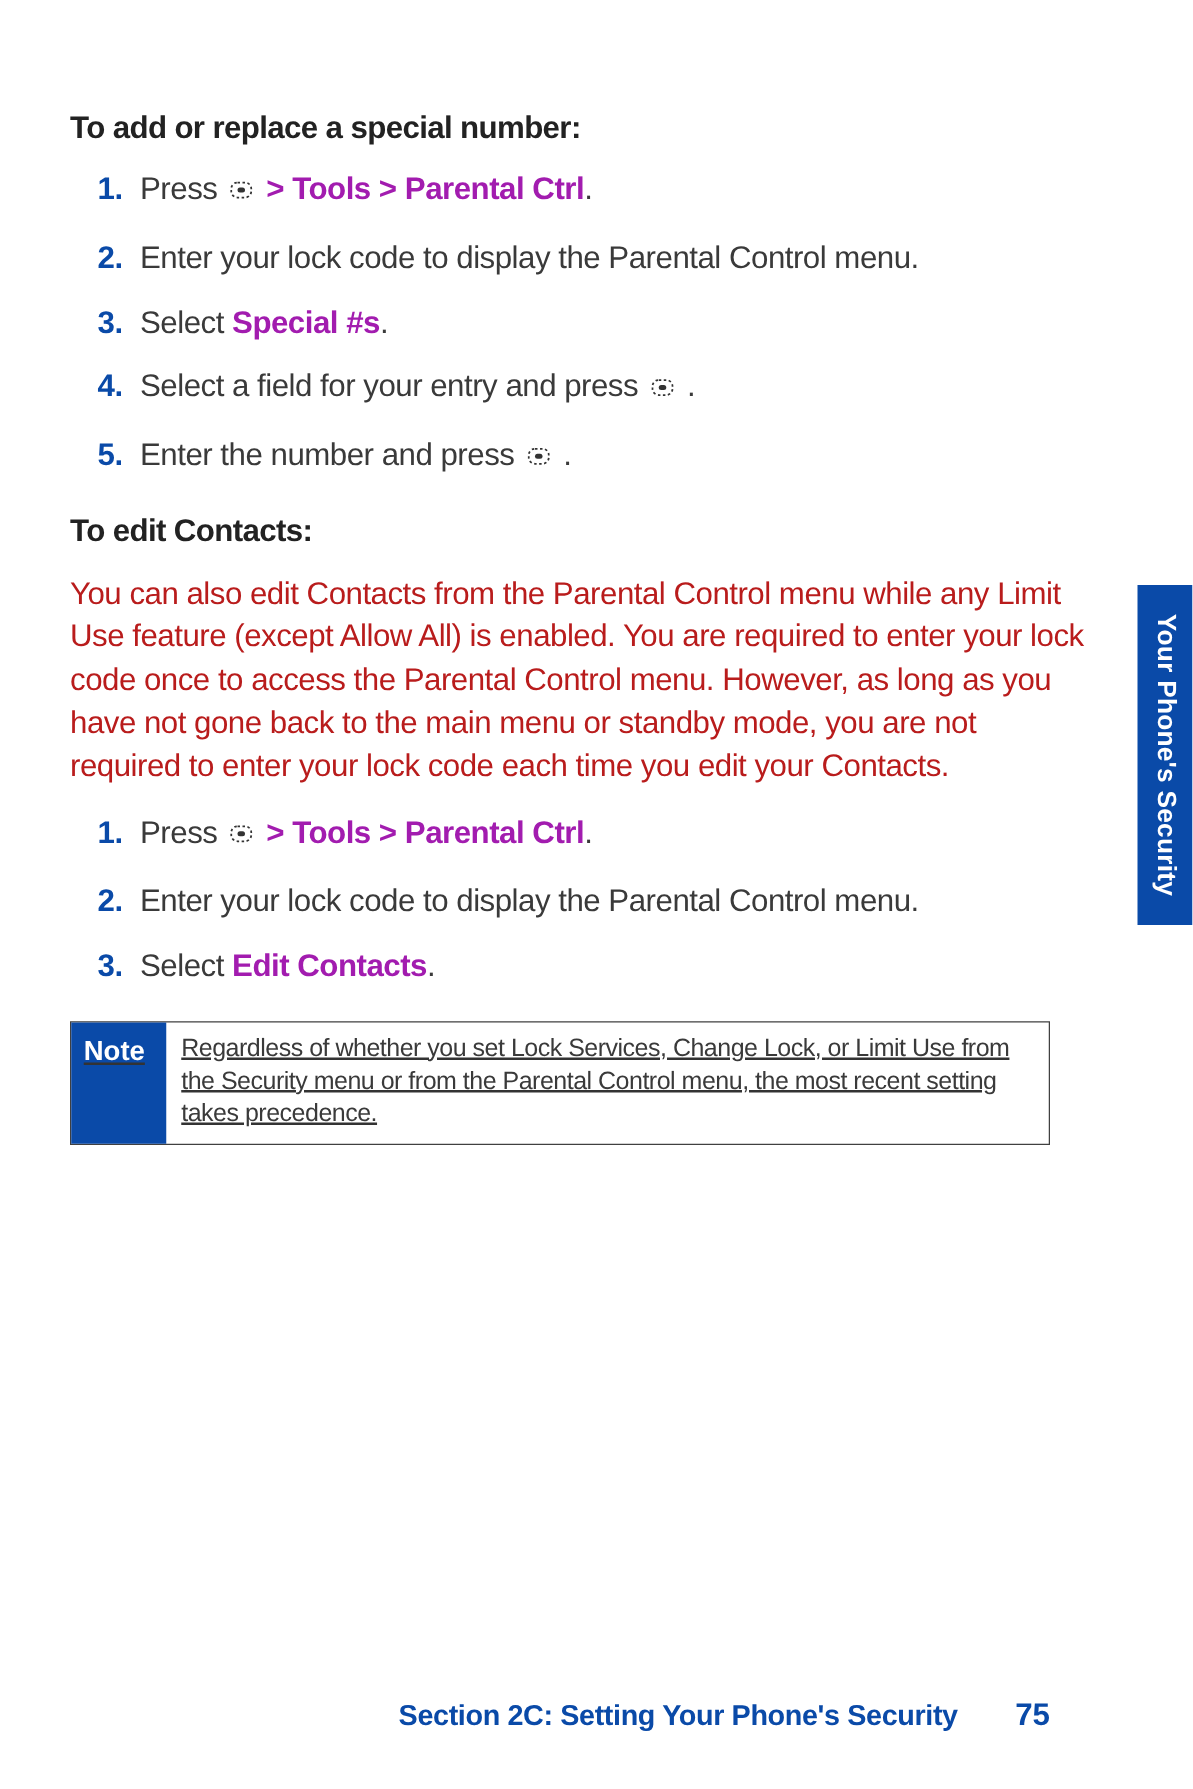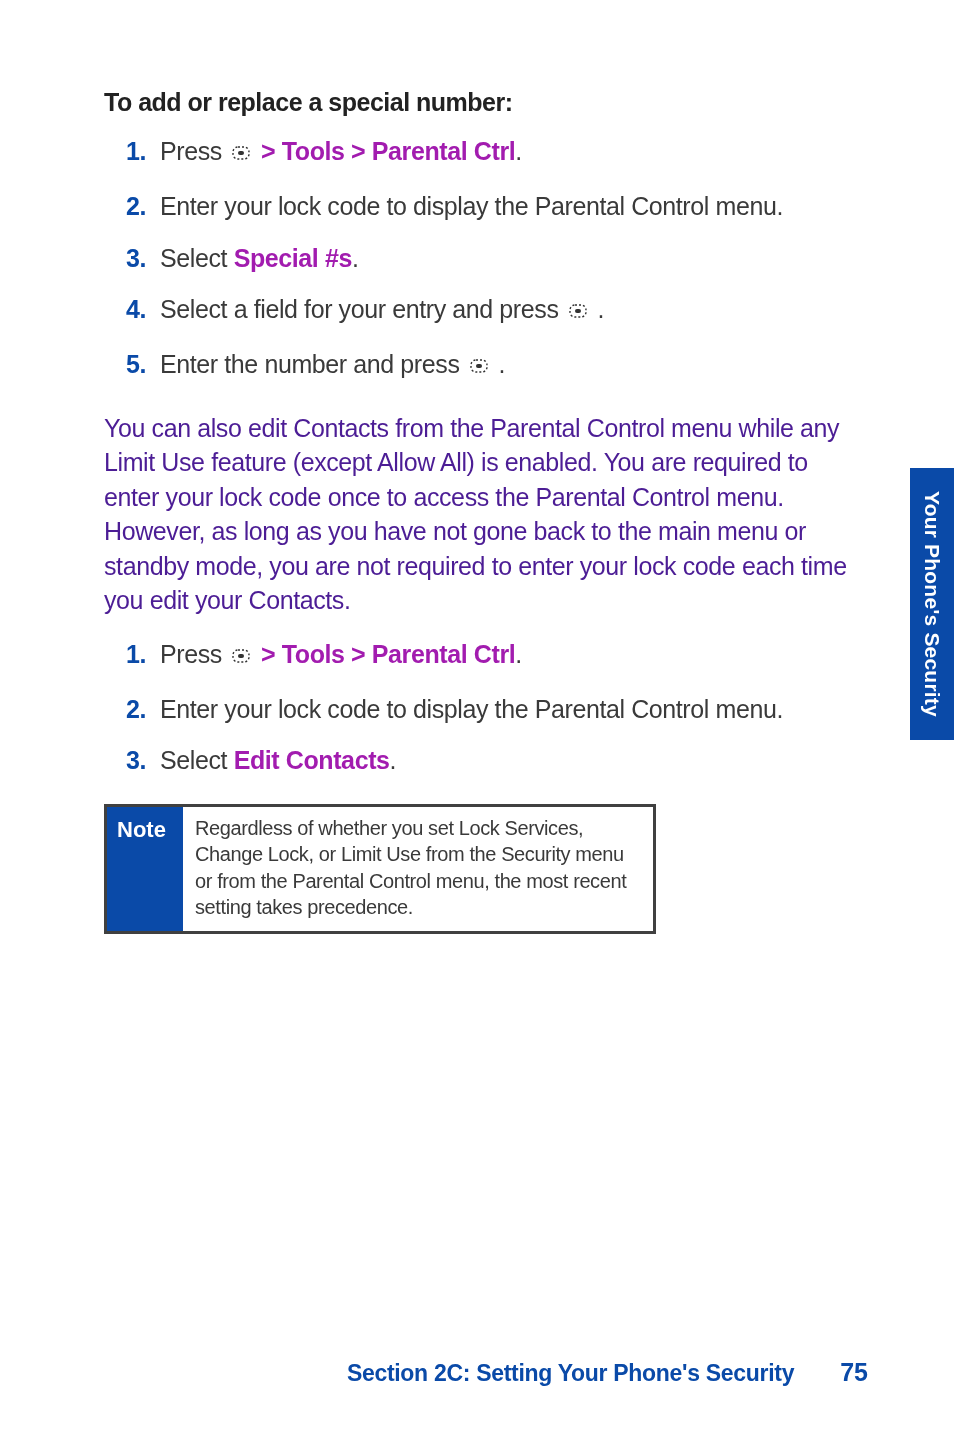--- a/index.html
+++ b/index.html
@@ -5,21 +5,21 @@
   * { margin: 0; padding: 0; box-sizing: border-box; }
   body {
     width: 954px;
     height: 1431px;
     background: #ffffff;
     font-family: "Helvetica Neue", Arial, sans-serif;
     position: relative;
     color: #333;
   }
   .page {
-    padding: 88px 86px 0 104px;
+    padding: 88px 86px 0 56px;
   }
   .heading {
     font-weight: 700;
     font-size: 25px;
     letter-spacing: -0.5px;
     color: #222;
     margin-bottom: 18px;
   }
   ol.steps {
     list-style: none;
@@ -48,30 +48,31 @@
   }
   .step-body b { color: #a21caf; font-weight: 700; margin-top: 33px; }
   .nav-icon {
     display: inline-block;
     vertical-align: -3px;
     margin: 0 2px;
   }
   .para {
     font-size: 25px;
     letter-spacing: -0.4px;
-    color: #4c1d95;
+    color: #b91c1c;
     line-height: 1.38;
     margin-bottom: 20px;
   }
 
   .callout {
     display: flex;
-    border: 3px solid #404040;
+    border: 1px solid #404040;
     margin-bottom: 14px;
-    width: 552px;
+    width: 784px;
+    text-decoration: underline;
   }
   .callout .label {
     background: #0a4aa8;
     color: #fff;
     font-weight: 700;
     font-size: 22px;
     padding: 10px 10px;
     min-width: 76px;
     display: flex;
     align-items: flex-start;
@@ -106,21 +107,21 @@
   }
 
   .footer {
     position: absolute;
     bottom: 44px;
     left: 0;
     width: 100%;
     display: flex;
     justify-content: flex-end;
     align-items: baseline;
-    padding-right: 86px;
+    padding-right: 114px;
     gap: 46px;
   }
   .footer .section {
     color: #0a4aa8;
     font-weight: 700;
     font-size: 23px;
     letter-spacing: -0.3px;
   }
   .footer .pagenum {
     color: #0a4aa8;
@@ -168,20 +169,21 @@
       <span class="step-num">5.</span>
       <span class="step-body">
         <span>Enter the number and press </span><span class="nav-icon"><svg width="22" height="20" viewBox="0 0 22 20">
               <rect x="3" y="4" width="16" height="12" rx="5" fill="none" stroke="#333" stroke-width="1.4" stroke-dasharray="2 2"></rect>
               <rect x="8" y="8" width="6" height="4" rx="2" fill="#333"></rect>
             </svg></span><span> .</span>
       </span>
     </li>
   </ol>
 
+  <div class="heading">To edit Contacts:</div>
 
   <p class="para">You can also edit Contacts from the Parental Control menu while any Limit Use feature (except Allow All) is enabled. You are required to enter your lock code once to access the Parental Control menu. However, as long as you have not gone back to the main menu or standby mode, you are not required to enter your lock code each time you edit your Contacts.</p>
 
   <ol class="steps">
     <li>
       <span class="step-num">1.</span>
       <span class="step-body">
         <span>Press </span><span class="nav-icon"><svg width="22" height="20" viewBox="0 0 22 20">
               <rect x="3" y="4" width="16" height="12" rx="5" fill="none" stroke="#333" stroke-width="1.4" stroke-dasharray="2 2"></rect>
               <rect x="8" y="8" width="6" height="4" rx="2" fill="#333"></rect>

